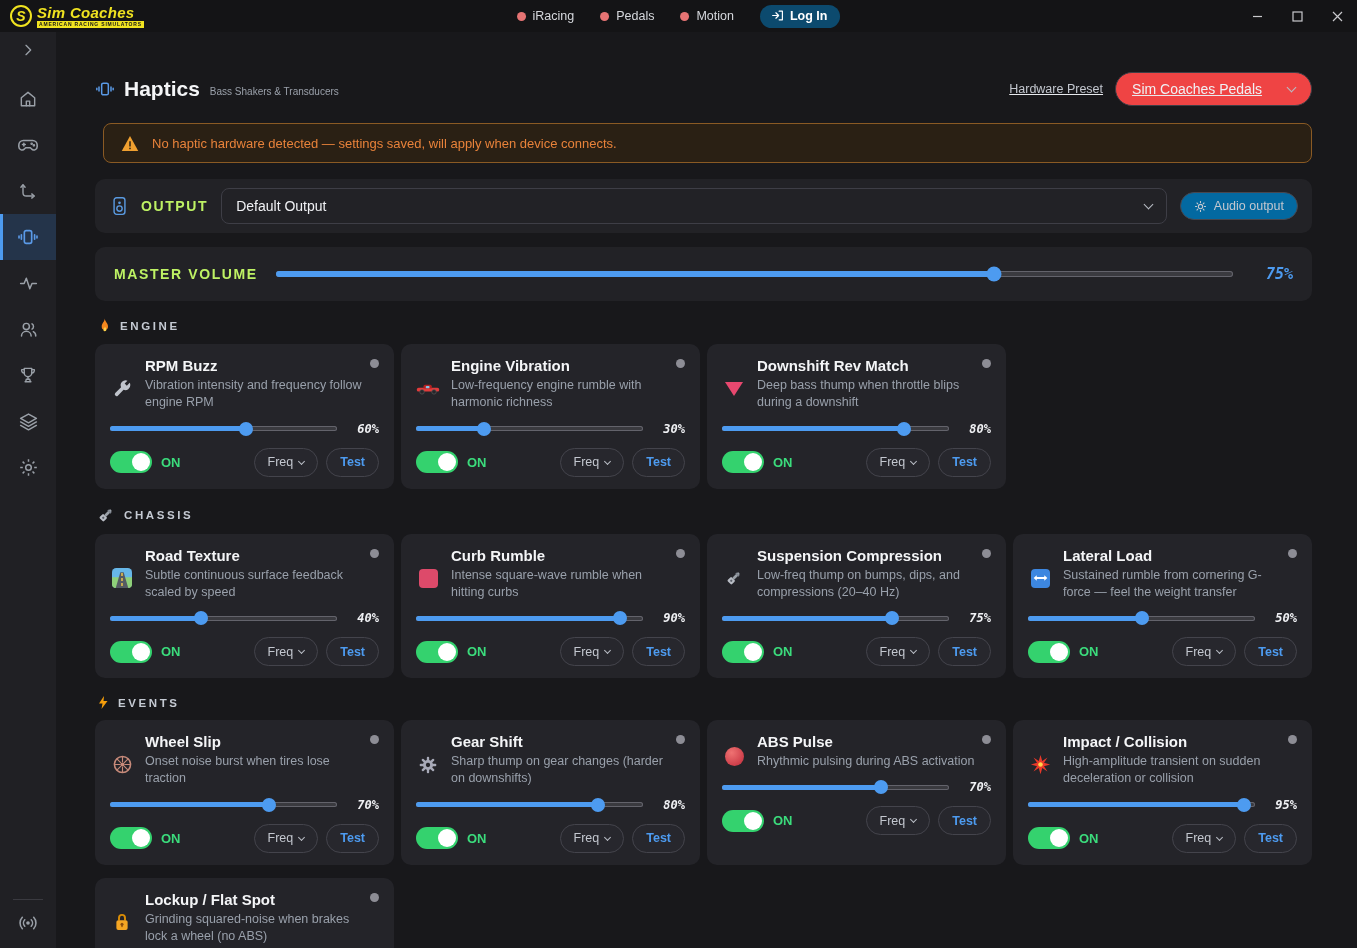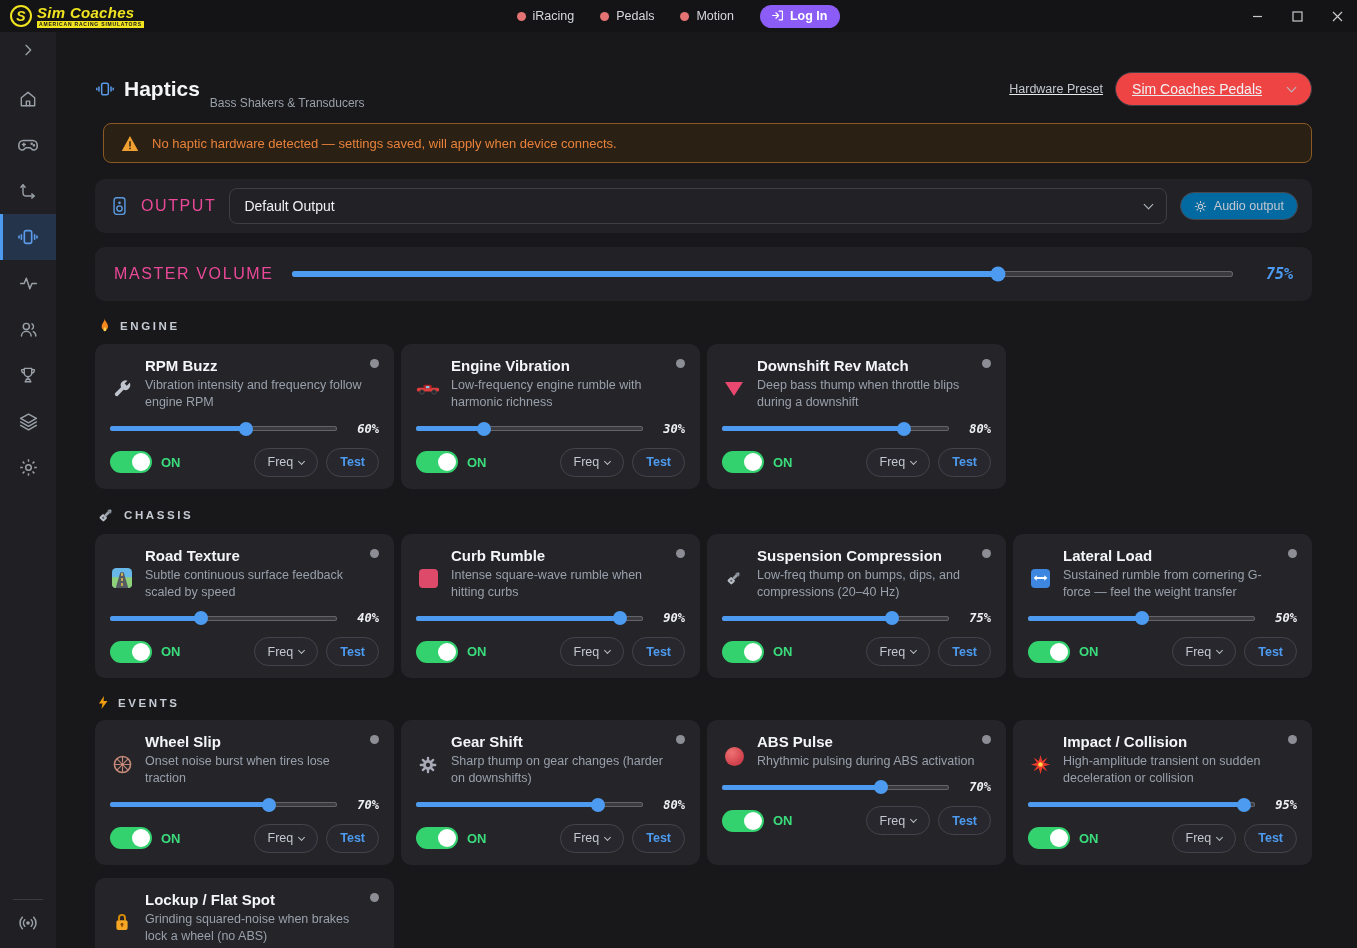--- a/index.html
+++ b/index.html
@@ -14,54 +14,54 @@
     color:#f0e320; font-weight:bold; font-size:14px; display:flex; align-items:center;
     justify-content:center; font-style:italic; }
   .logo-text { display:flex; flex-direction:column; line-height:1; }
   .logo-title { color:#f0e320; font-weight:bold; font-size:15px; font-style:italic; letter-spacing:.3px; }
   .logo-sub { background:#f0e320; color:#151515; font-size:5px; font-weight:bold;
     letter-spacing:.8px; padding:1px 2px; margin-top:1px; align-self:flex-start; }
   .topnav { position:absolute; left:50%; top:0; height:32px; transform:translateX(-50%);
     display:flex; align-items:center; gap:26px; }
   .topnav-item { display:flex; align-items:center; gap:7px; font-size:12.5px; color:#d6d8dd; cursor:default; }
   .statdot { width:9px; height:9px; border-radius:50%; background:#e57373; }
-  .login-btn { display:flex; align-items:center; gap:6px; background:#8b5cf6; color:#fff;
+  .login-btn { display:flex; align-items:center; gap:6px; background:#0c4a6e; color:#fff;
     font-weight:bold; font-size:12.5px; padding:4px 13px 5px 11px; border-radius:14px; border:none; }
   .winctrl { margin-left:auto; display:flex; align-items:center; height:32px; }
   .winbtn { width:40px; height:32px; display:flex; align-items:center; justify-content:center; color:#c9c9cd; }
 
   
   .sidebar { position:fixed; top:32px; left:0; bottom:0; width:56px; background:#202024;
     display:flex; flex-direction:column; align-items:center; z-index:20; }
   .sb-chevron { margin:10px 0 18px; }
   .sb-item { width:56px; height:46px; display:flex; align-items:center; justify-content:center; position:relative; }
   .sb-item.active { background:#24344a; }
   .sb-item.active::before { content:""; position:absolute; left:0; top:0; bottom:0; width:3px; background:#4d9bf0; }
   .sb-bottom { margin-top:auto; margin-bottom:14px; display:flex; flex-direction:column; align-items:center; gap:12px; }
   .sb-divider { width:30px; height:1px; background:#3a3a40; }
 
   
   .main { position:absolute; top:32px; left:56px; right:0; bottom:0; overflow:hidden;
     padding:40px 45px 0 39px; background:#18181b; }
 
   .page-head { display:flex; align-items:center; }
   .page-title { font-size:21px; font-weight:bold; color:#f4f5f7; margin-left:9px; }
-  .page-sub { font-size:12px; color:#9aa0aa; margin-left:10px; position:relative; top:14px; }
+  .page-sub { font-size:10px; color:#9aa0aa; margin-left:10px; position:relative; top:2px; }
   .head-right { margin-left:auto; display:flex; align-items:center; gap:12px;text-decoration:underline; }
   .preset-label { font-size:12.5px; color:#c3c7cf; }
   .preset-select { display:flex; align-items:center; gap:26px; background:#ef4444;
     border:1px solid #3e3e46; border-radius:18px; padding:8px 16px; font-size:14px; color:#f0f1f4; }
 
   .banner { margin-top:17px; height:40px; background:#2a2014; border:1px solid #8a5a24;
     border-radius:8px; display:flex; align-items:center; gap:13px; padding:0 17px;margin-left:8px; }
   .banner-text { color:#e8823a; font-size:13px; }
 
   .row-card { background:#222226; border-radius:10px; display:flex; align-items:center; }
   .output-row { margin-top:16px; height:54px; padding:0 14px 0 16px; gap:13px; }
-  .mini-label { font-size:16px; font-weight:normal; letter-spacing:1.6px; color:#ec4899; }
+  .mini-label { font-size:14px; font-weight:bold; letter-spacing:1.6px; color:#bef264; }
   .output-select { flex:1; height:36px; border:1px solid #3e3e46; border-radius:8px;
     display:flex; align-items:center; padding:0 14px; font-size:14px; color:#f0f1f4; background:#222226; }
   .output-select .chev { margin-left:auto; }
   .pill-btn { display:flex; align-items:center; gap:7px; border:1px solid #47474f; background:#0369a1;
     border-radius:16px; padding:6px 13px; font-size:12.5px; color:#c3c7cf; }
 
   .master-row { margin-top:14px; height:54px; padding:0 19px; gap:18px; }
   .master-value { color:#4d9bf0; font-weight:bold; font-style:italic; font-size:15px;
     width:42px; text-align:right; font-family:"DejaVu Sans Mono", monospace; }
 

